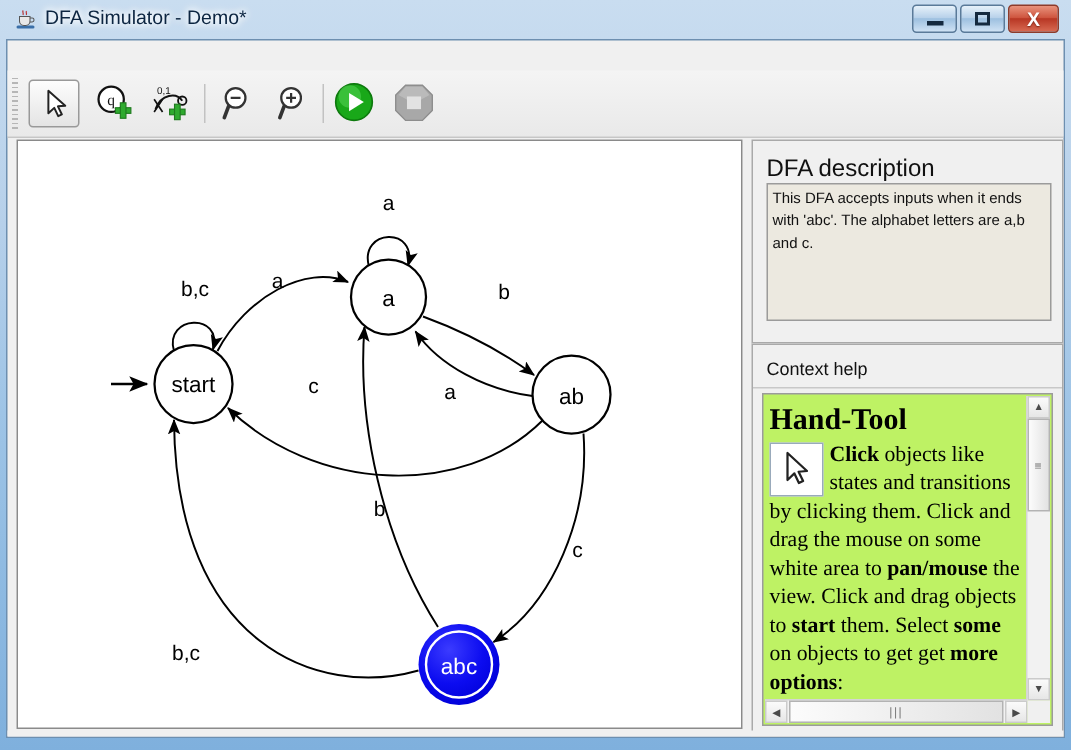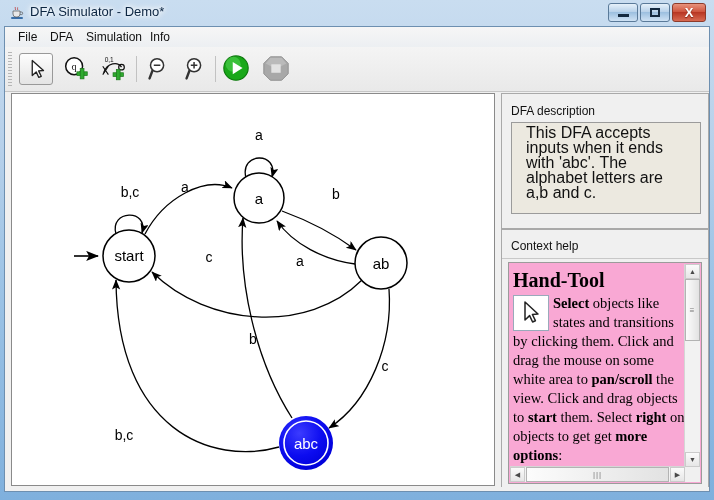--- a/index.html
+++ b/index.html
@@ -44,29 +44,29 @@
   .tbtn.selected{background:linear-gradient(to bottom,#fdfdfd,#e4e4e4);border:1px solid #999;}
   .tsep{position:absolute;top:9px;width:1px;height:26px;background:#c2c2c2;}
 
   
   #canvas{position:absolute;left:6px;top:66px;width:484px;height:393px;background:#fff;
     border:1px solid #8a8a8a;box-sizing:border-box;overflow:hidden;}
 
   
   #desc-panel{position:absolute;left:496px;top:66px;width:208px;height:136px;background:#f0f0f0;
     border:1px solid #a9a9a9;box-sizing:border-box;}
-  #desc-label{position:absolute;left:9px;top:10px;font-size:12px;color:#111;}
+  #desc-label{position:absolute;left:9px;top:10px;font-size:16px;color:#111;}
   #desc-box{position:absolute;left:9px;top:28px;width:190px;height:92px;background:#ece9e0;
-    border:1px solid #9b9b9b;box-sizing:border-box;padding:2px 14px;font-size:16px;color:#111;line-height:15px;}
+    border:1px solid #9b9b9b;box-sizing:border-box;padding:2px 3px;font-size:10px;color:#111;line-height:15px;}
 
   #help-panel{position:absolute;left:496px;top:202px;width:208px;height:262px;background:#f0f0f0;
     border:1px solid #a9a9a9;box-sizing:border-box;padding-left:20px;}
   #help-label{position:absolute;left:9px;top:9px;font-size:12px;color:#111;}
   #help-head{position:absolute;left:0;top:28px;width:206px;height:1px;background:#c8c8c8;}
-  #help-view{position:absolute;left:6px;top:32px;width:194px;height:222px;background:#f9a8d4;
+  #help-view{position:absolute;left:6px;top:32px;width:194px;height:222px;background:#bef264;
     border:1px solid #9b9b9b;box-sizing:border-box;overflow:hidden;}
   #help-content{position:absolute;left:4px;top:2px;width:172px;
     font-family:"Liberation Serif",serif;font-size:14.5px;color:#000;line-height:19px;}
   #help-title{font-size:20px;font-weight:bold;margin:6px 0 4px 0;}
   #cursor-box{float:left;width:34px;height:34px;border:1px solid #9ab;background:#fff;
     margin:1px 4px 0 0;position:relative;}
 
   
   .vsb{position:absolute;right:1px;top:1px;width:15px;bottom:16px;background:#f2f2f2;border-left:1px solid #d5d5d5;}
   .hsb{position:absolute;left:1px;right:16px;bottom:1px;height:15px;background:#f2f2f2;border-top:1px solid #d5d5d5;}
@@ -104,26 +104,20 @@
           <div id="max-sq"></div>
         </div>
     </div>
     <div class="wbtn" id="btn-close">
       <div class="glyph">X</div>
     </div>
   </div>
 
   <div id="client">
 
-    <div id="menubar">
-      <div class="menu-item" style="left:8px">File</div>
-      <div class="menu-item" style="left:40px">DFA</div>
-      <div class="menu-item" style="left:76px">Simulation</div>
-      <div class="menu-item" style="left:140px">Info</div>
-    </div>
 
     <div id="toolbar">
       <div id="grip"></div>
 
       <div class="tbtn selected" style="left:14px">
         <svg viewBox="0 0 32 32" width="32" height="30">
           <path d="M12 7 L12 23 L16.2 19.1 L19 25 L21.6 23.8 L18.8 18 L24 17.6 Z" fill="#fff" stroke="#222" stroke-width="1.4" stroke-linejoin="round"></path>
         </svg>
       </div>
 
@@ -265,21 +259,21 @@
       <div id="help-head"></div>
 
       <div id="help-view">
         <div id="help-content">
           <div id="help-title">Hand-Tool</div>
           <div id="cursor-box">
             <svg viewBox="0 0 32 32" width="32" height="32">
               <path d="M11 6 L11 24 L15.6 19.6 L18.6 26 L21.4 24.7 L18.4 18.5 L24 18 Z" fill="#fff" stroke="#222" stroke-width="1.5" stroke-linejoin="round"></path>
             </svg>
           </div>
-          <span id="help-para"><b>Select</b><span> objects like states and transitions by clicking them. Click and drag the mouse on some white area to </span><b>pan/scroll</b><span> the view. Click and drag objects to </span><b>start</b><span> them. Select </span><b>right</b><span> on objects to get get </span><b>more options</b><span>:</span></span>
+          <span id="help-para"><b>Click</b><span> objects like states and transitions by clicking them. Click and drag the mouse on some white area to </span><b>pan/mouse</b><span> the view. Click and drag objects to </span><b>start</b><span> them. Select </span><b>some</b><span> on objects to get get </span><b>more options</b><span>:</span></span>
         </div>
 
         <div class="vsb">
           <div class="sb-arrow" style="top:0;left:0">▲</div>
           <div class="sb-thumb" style="top:15px;left:0;width:15px;height:62px;">≡</div>
           <div class="sb-arrow" style="bottom:0;left:0">▼</div>
         </div>
 
         <div class="hsb">
           <div class="sb-arrow" style="left:0;top:0">◀</div>

